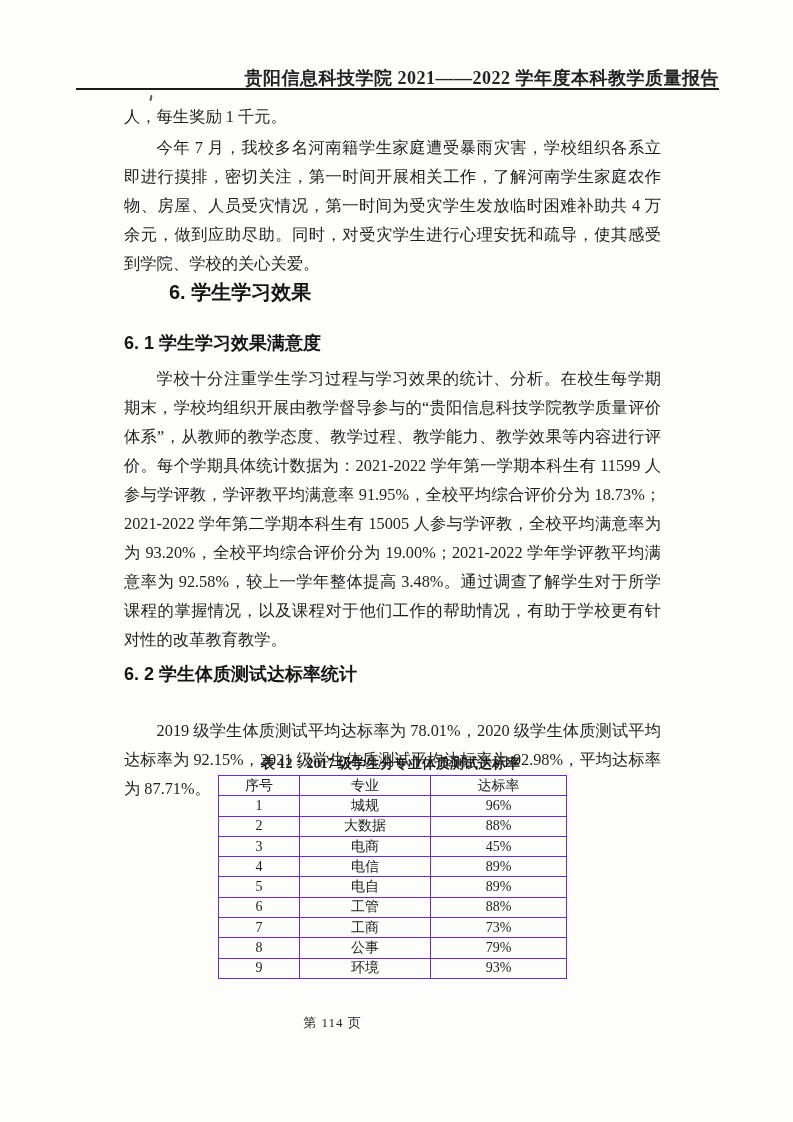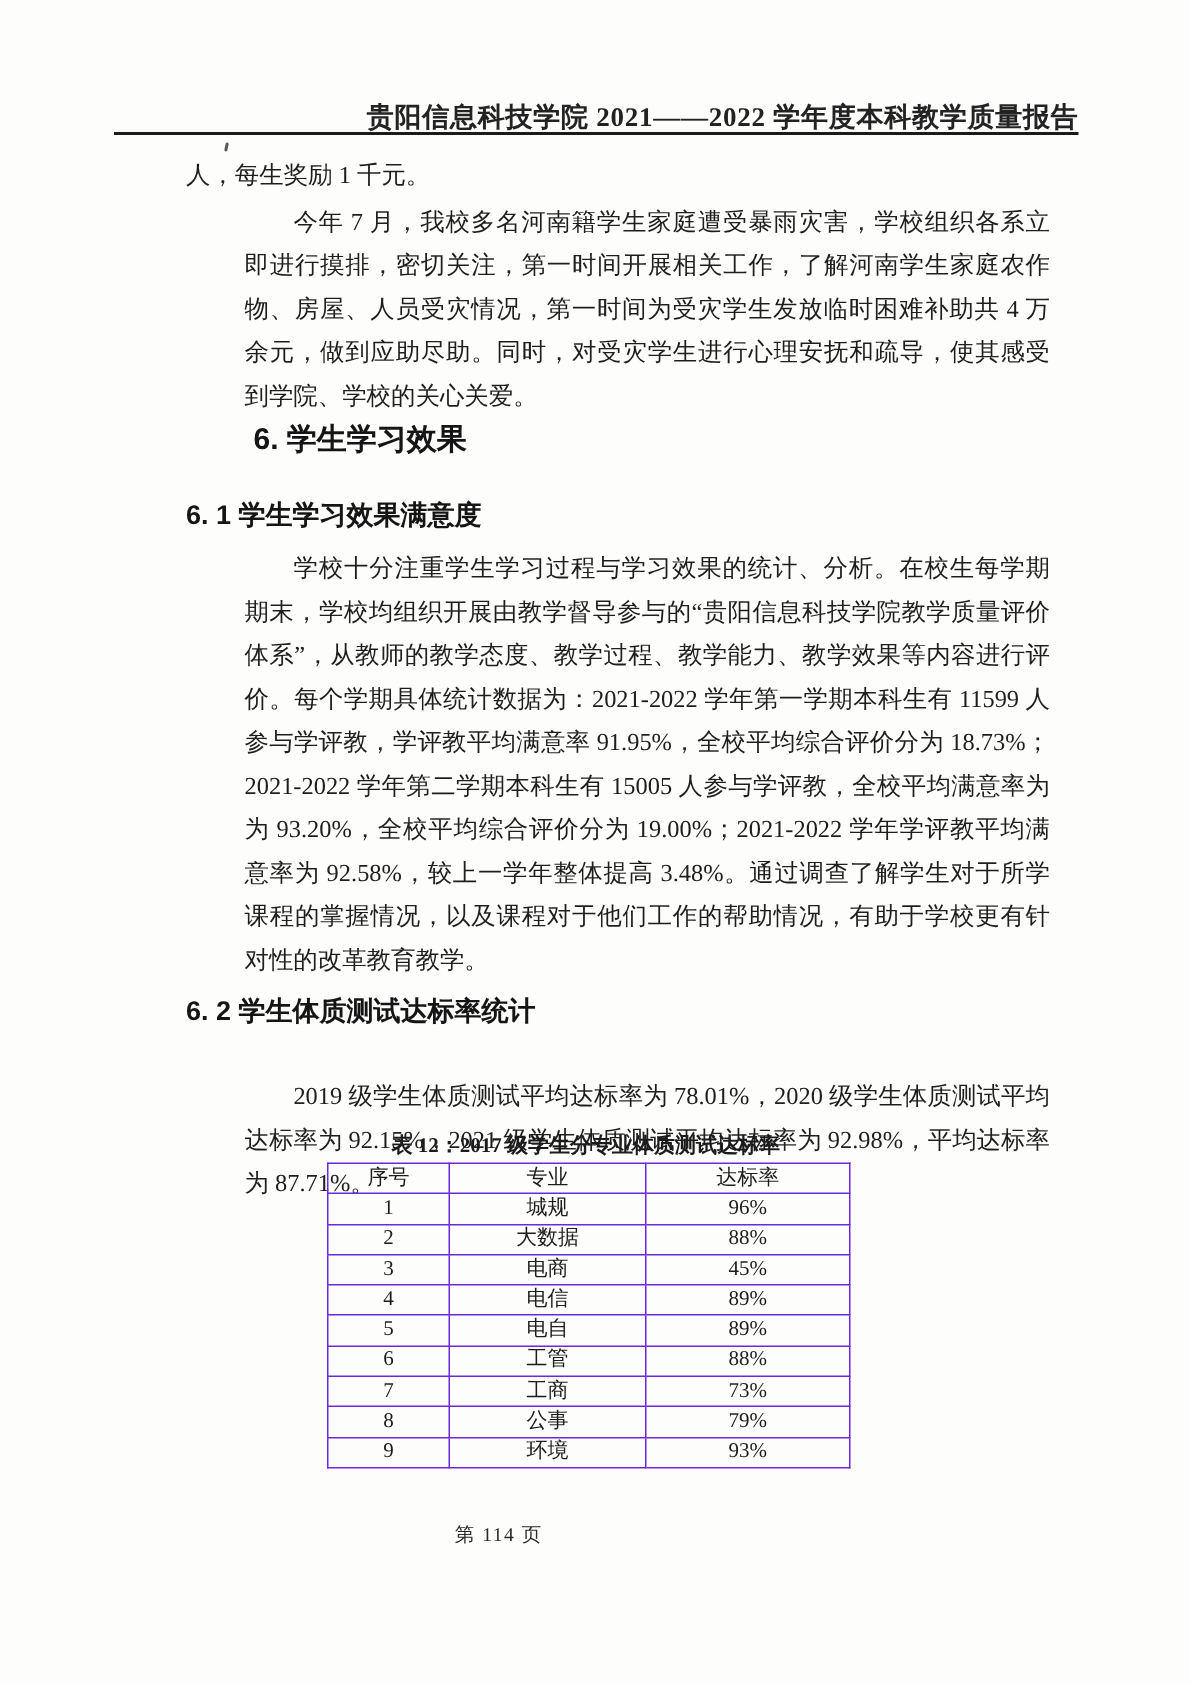--- a/index.html
+++ b/index.html
@@ -29,21 +29,21 @@
     width: 2px; height: 6px; background: #5a5a5a;
     border-radius: 1px; transform: rotate(12deg);
   }
 
   .body-text {
     position: absolute; left: 124px; width: 537px; margin: 0;
     font-size: 16.3px; line-height: 29px;
     text-align: justify;
     color: #1e1e1e;
   }
-  .indent { text-indent: 2em; margin-left: 39px; }
+  .indent { text-indent: 2em; }
 
   .h-sans {
     position: absolute; left: 124px; width: 560px; margin: 0;
     font-family: "Liberation Sans", "DejaVu Sans", sans-serif;
     font-weight: bold; color: #151515;
   }
   .h1 { font-size: 20px; margin-left: 45px; }
   .h2 { font-size: 18px; }
 
   .table-caption {

